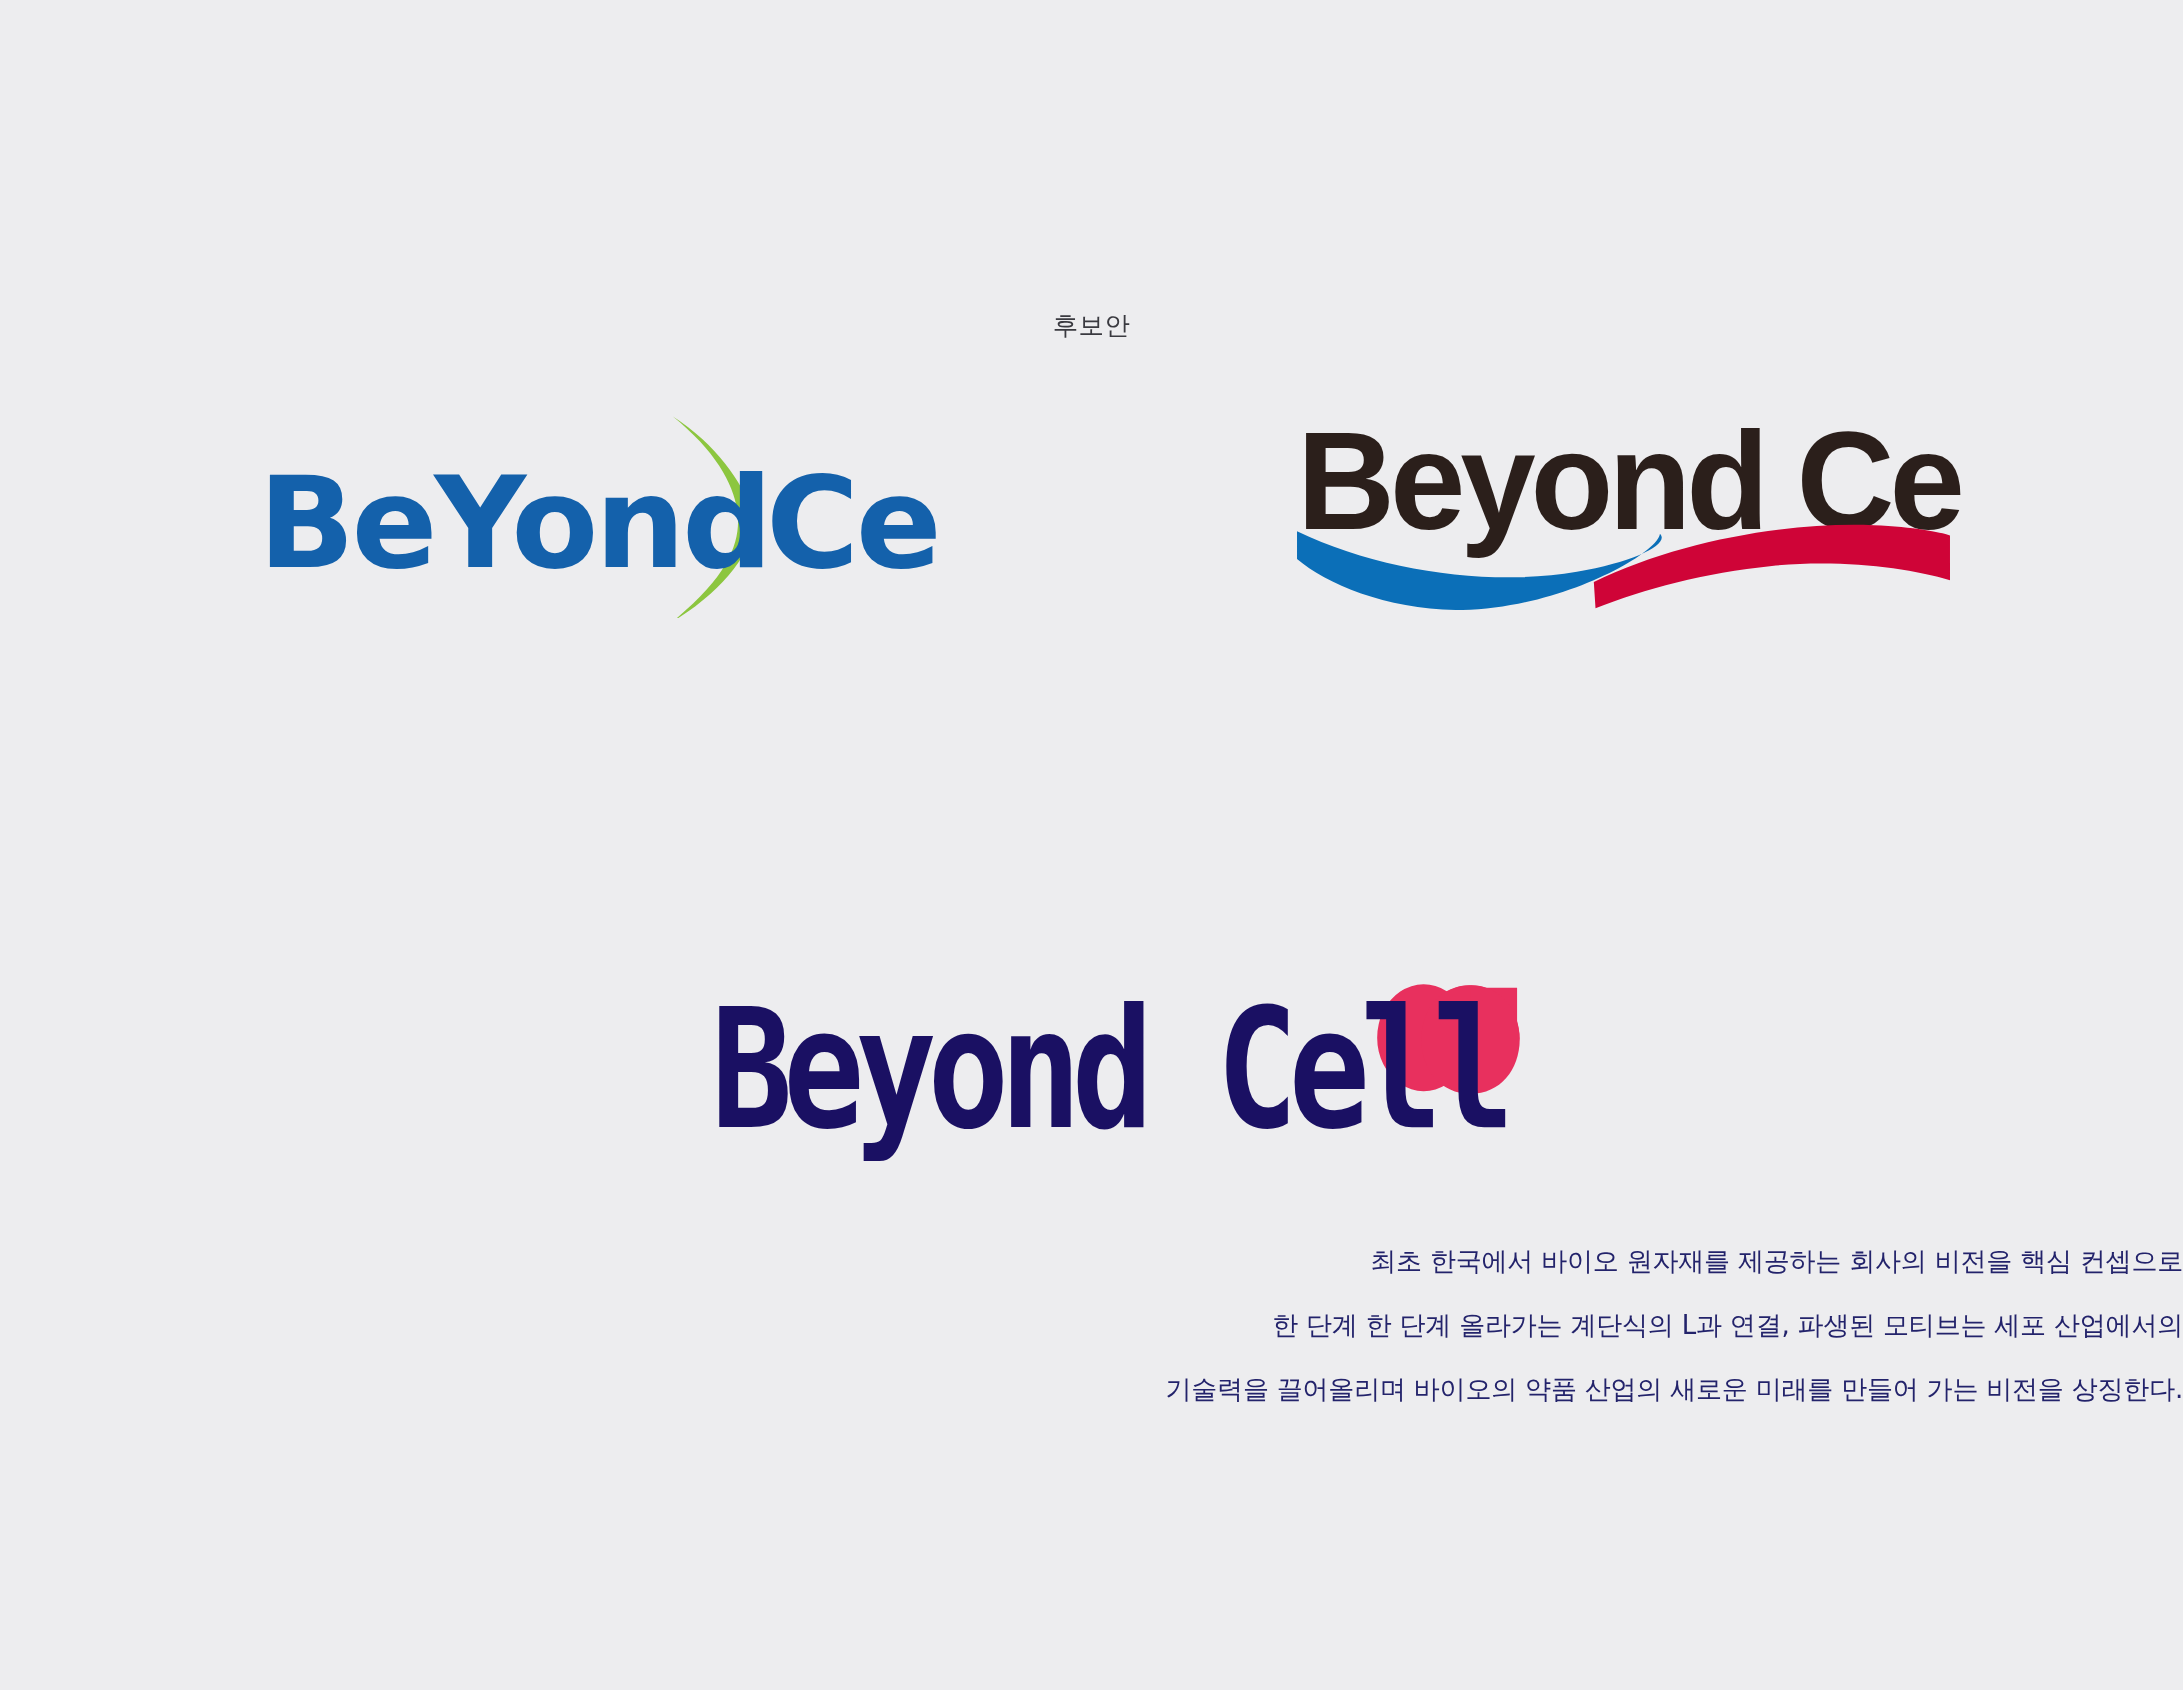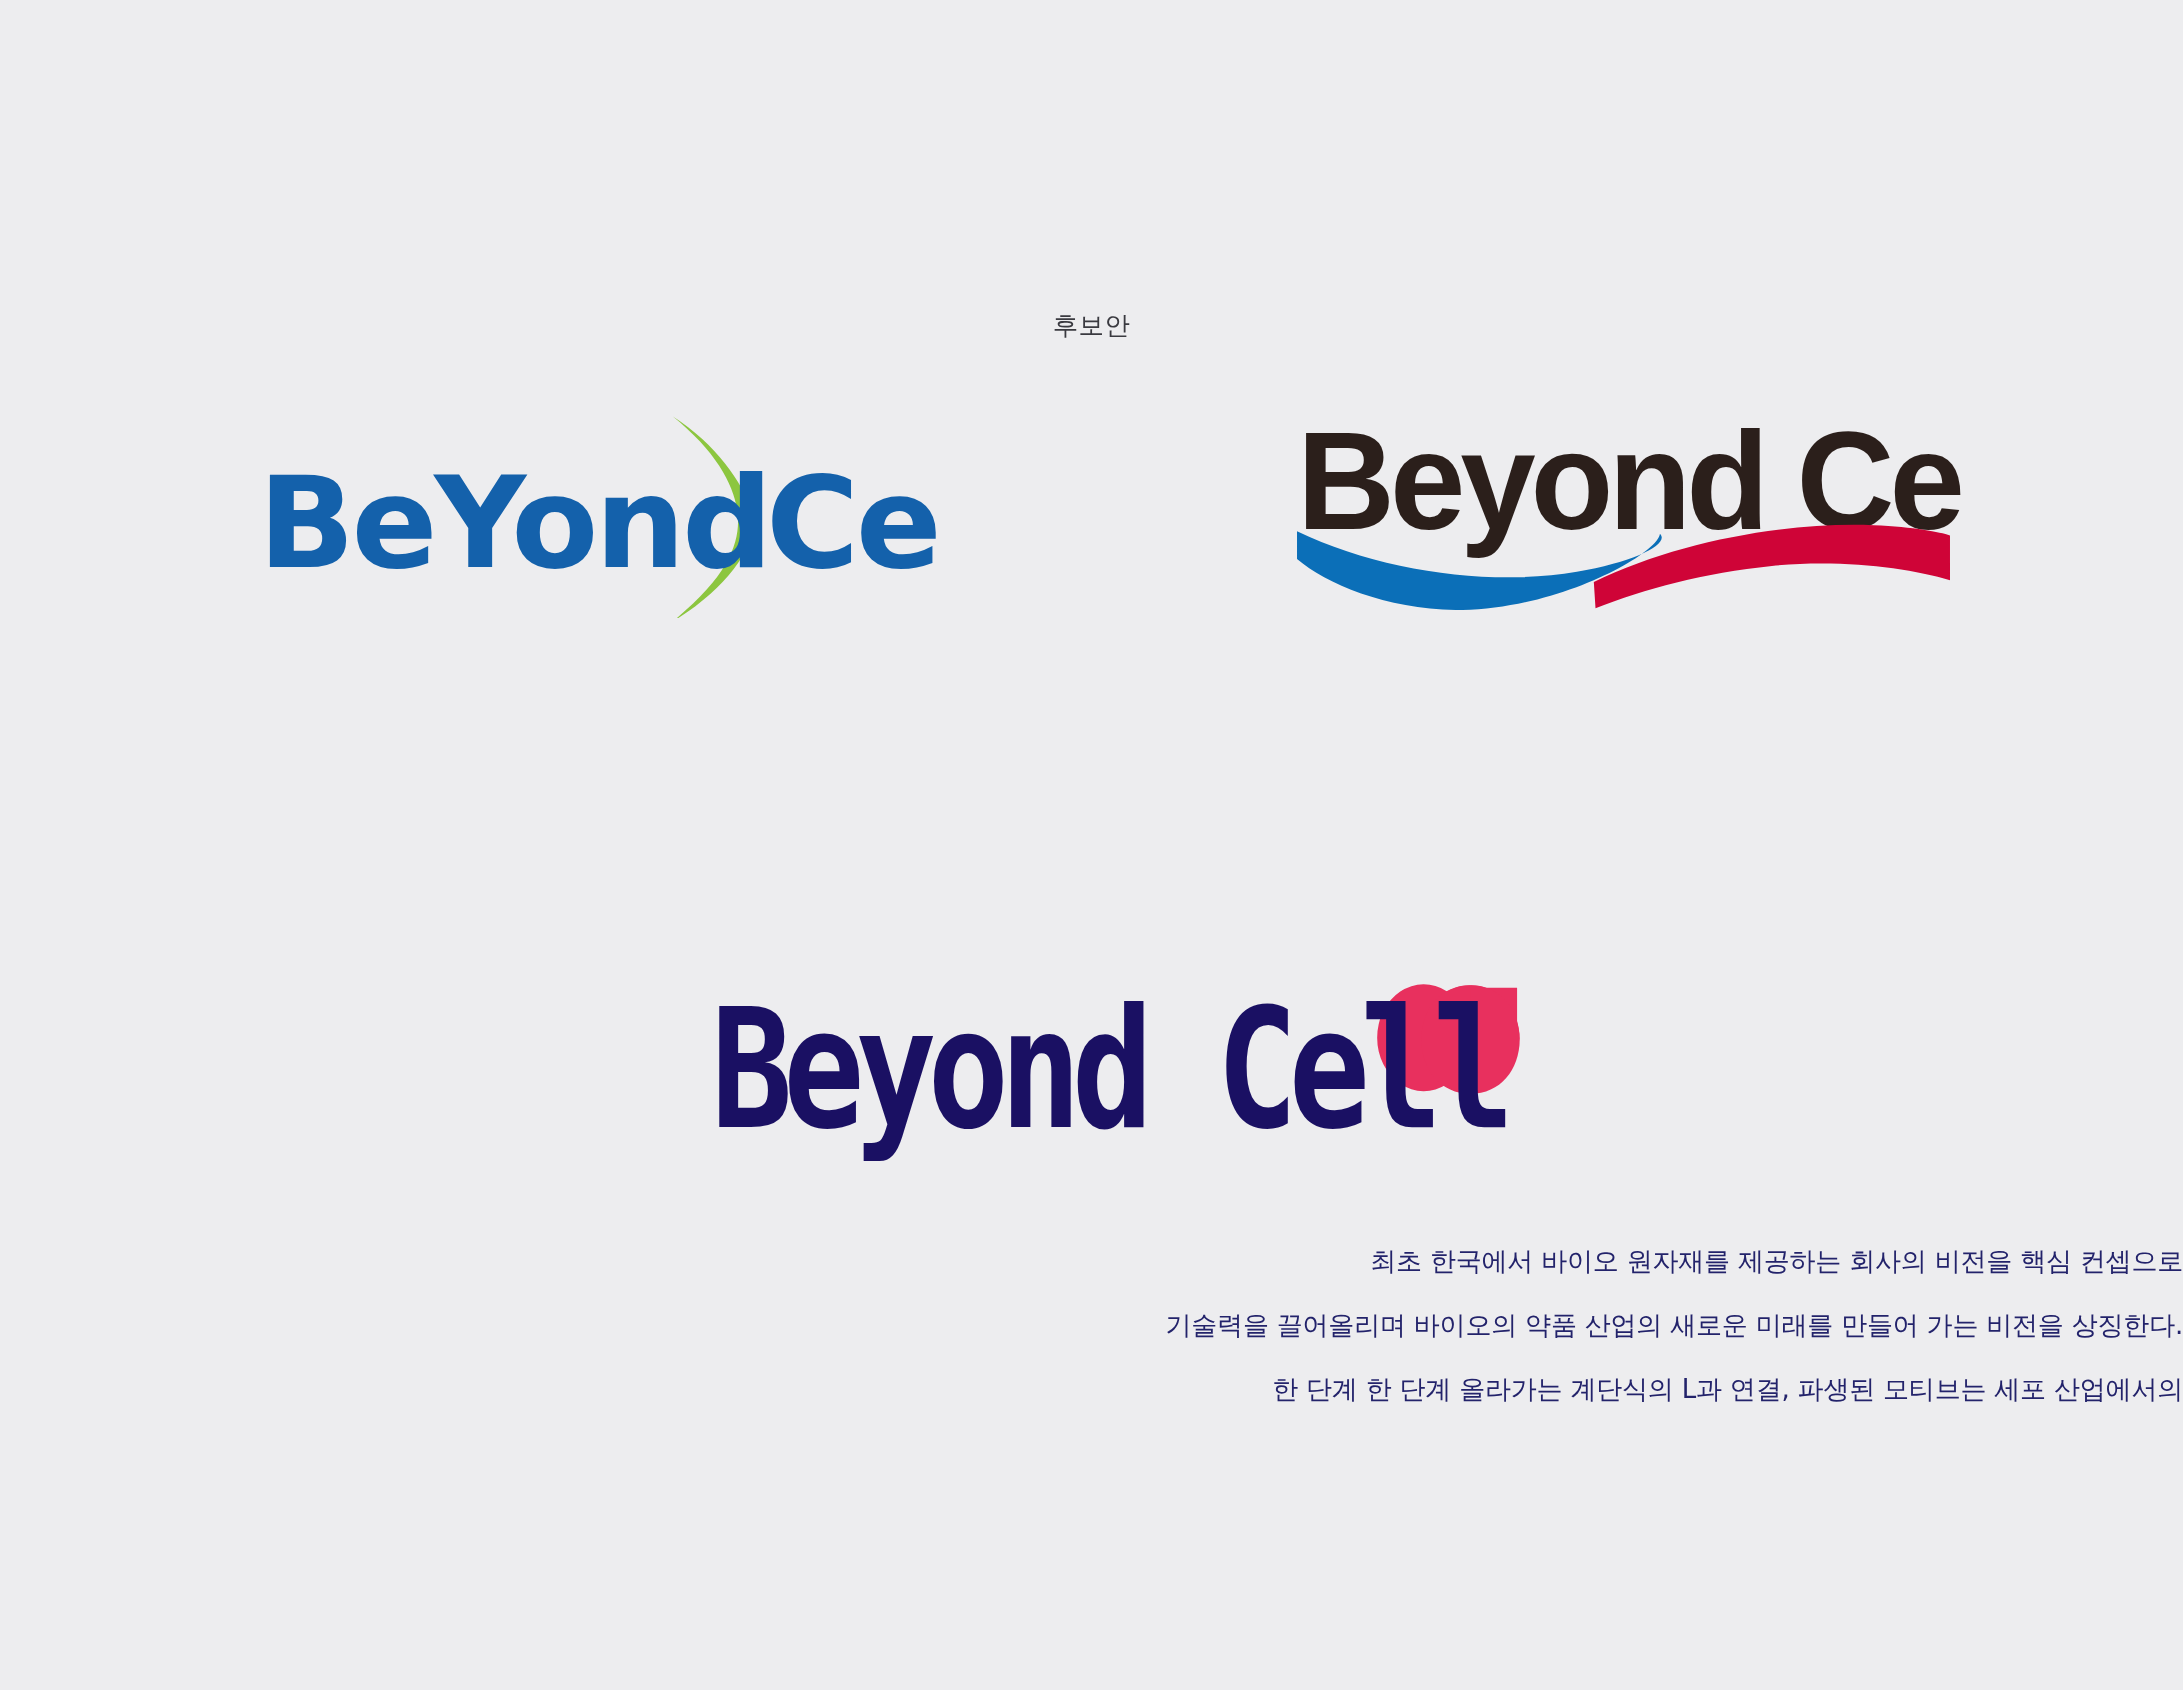--- a/index.html
+++ b/index.html
@@ -148,18 +148,18 @@
                  C 847 132, 870 160, 905 160
                  L 905 96 Z" fill="#e8305e"></path>
       </g>
 
       <text x="10" y="200" font-family="'DejaVu Sans Mono','Liberation Mono',monospace" font-size="172" font-weight="bold" fill="#1a1063" letter-spacing="-12" transform="scale(0.93,1.14) translate(0,-25)">Beyond Cell</text>
     </svg>
   </div>
 
   <div class="description" style="color: rgb(35, 35, 107); text-align: right;">
     <span class="line">최초 한국에서 바이오 원자재를 제공하는 회사의 비전을 핵심 컨셉으로</span>
+    <span class="line">한 단계 한 단계 올라가는 계단식의 L과 연결, 파생된 모티브는 세포 산업에서의</span>
     <span class="line">기술력을 끌어올리며 바이오의 약품 산업의 새로운 미래를 만들어 가는 비전을 상징한다.</span>
-    <span class="line">한 단계 한 단계 올라가는 계단식의 L과 연결, 파생된 모티브는 세포 산업에서의</span>
   </div>
 
 </div>
 
 
 </body></html>

